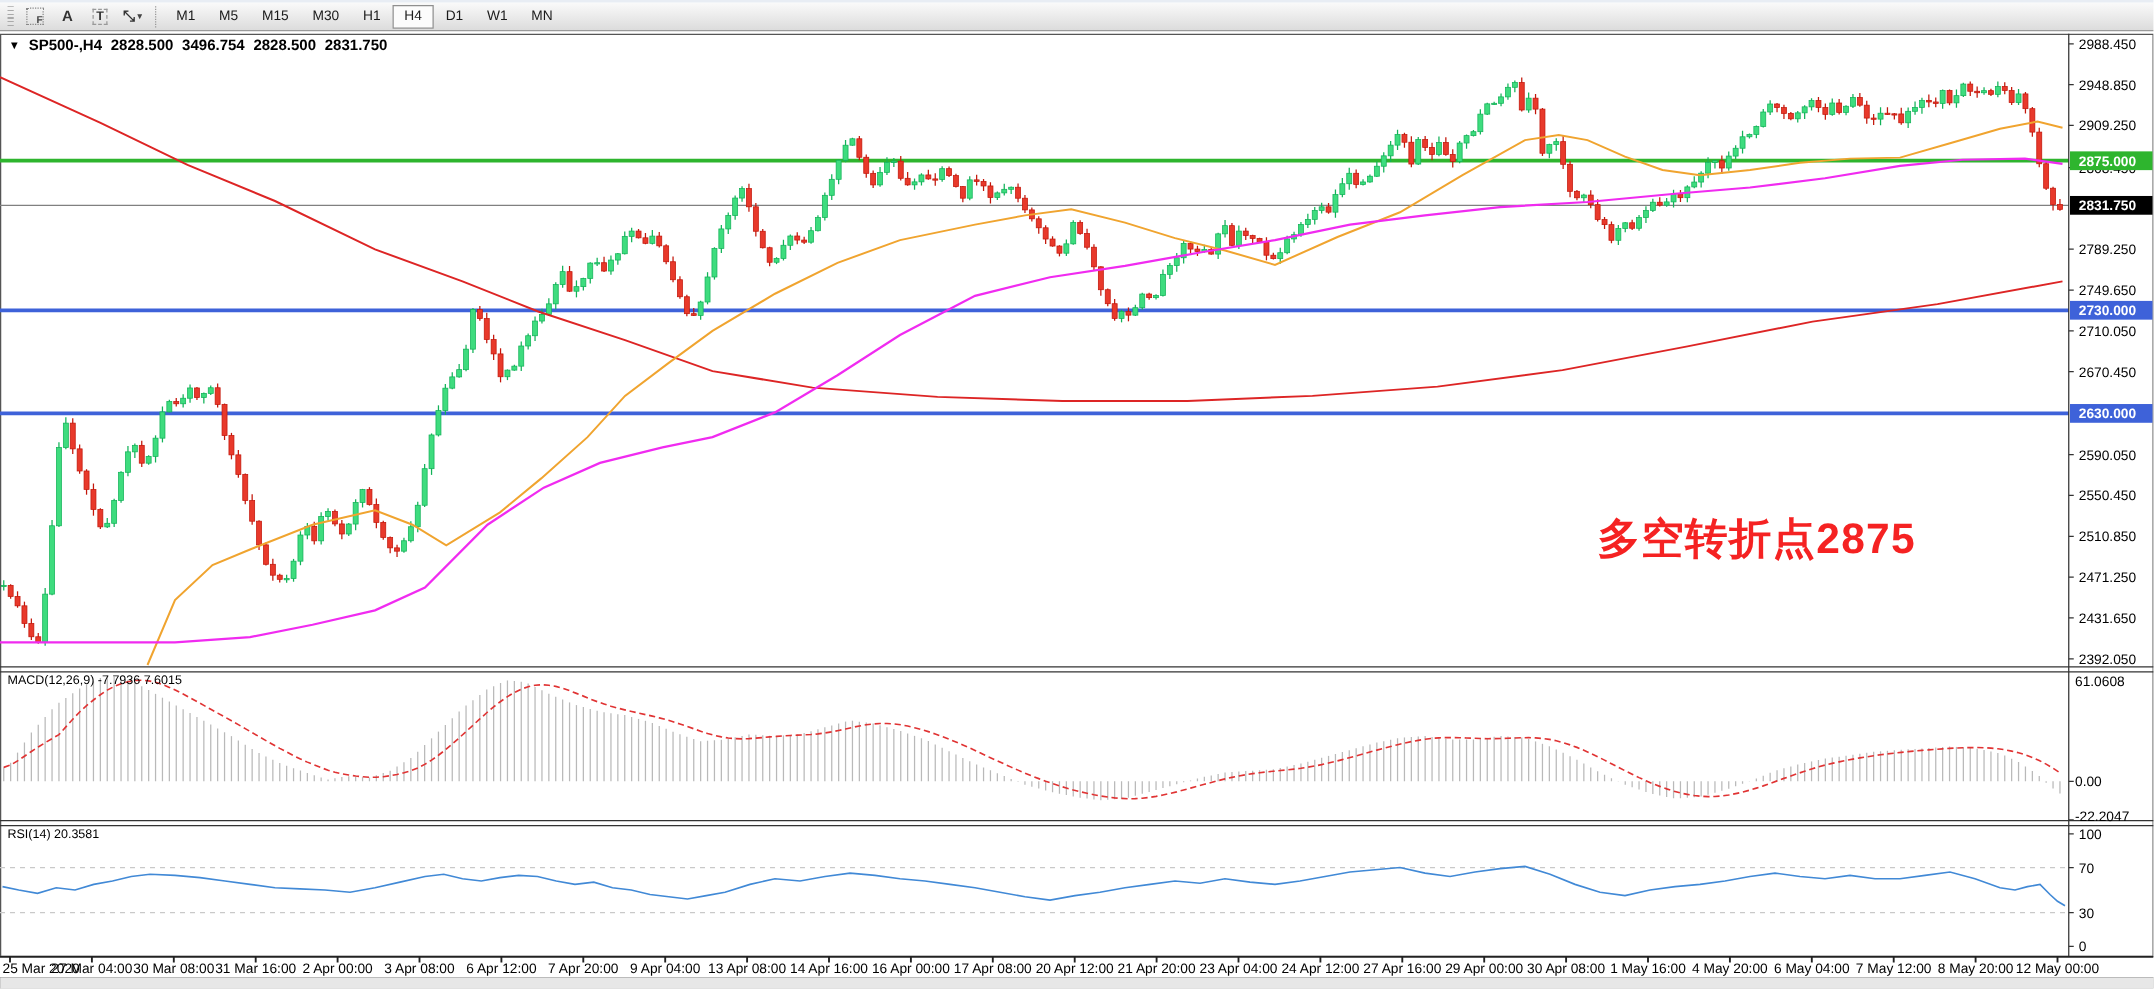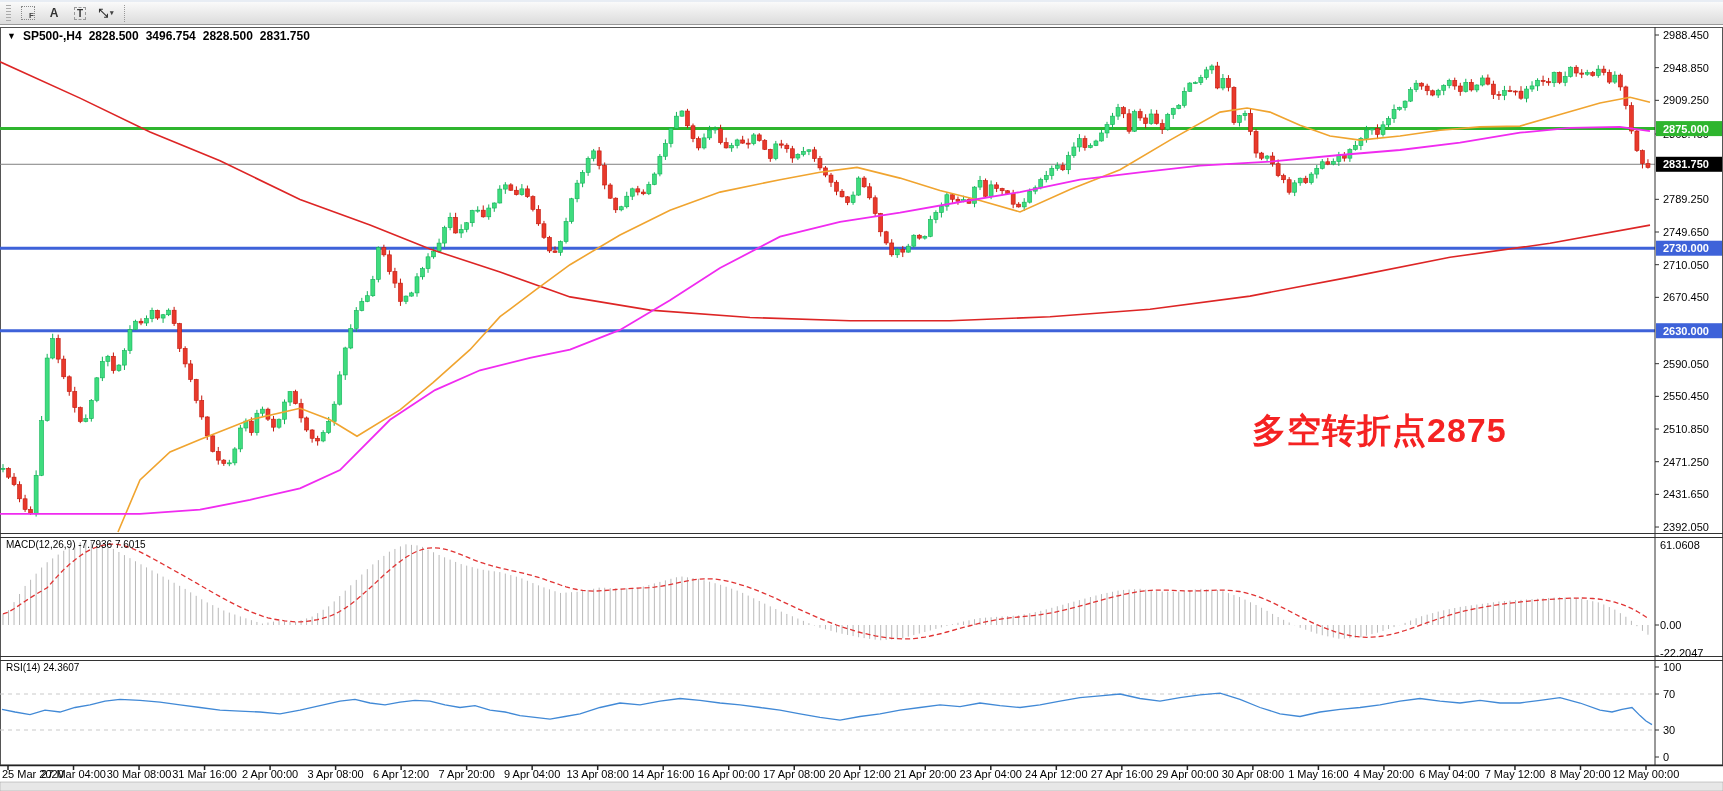--- a/index.html
+++ b/index.html
@@ -49,35 +49,46 @@
       <span>A</span>
     </div>
     <div class="tool-btn">
       <span class="tbox">T</span>
     </div>
     <div class="tool-btn">
       <span>⤡</span>
       <span class="caret">▾</span>
     </div>
     <div class="sep"></div>
+    <div id="tf-group" style="display:flex;gap:1px;">
+        <div class="tf-btn">M1</div>
+        <div class="tf-btn">M5</div>
+        <div class="tf-btn">M15</div>
+        <div class="tf-btn">M30</div>
+        <div class="tf-btn">H1</div>
+        <div class="tf-btn active">H4</div>
+        <div class="tf-btn">D1</div>
+        <div class="tf-btn">W1</div>
+        <div class="tf-btn">MN</div>
+      </div>
   </div>
 
   <div class="chart-header">
     <span class="dd">▼</span>
     <span>SP500-,H4</span>
     <span>2828.500</span>
     <span>3496.754</span>
     <span>2828.500</span>
     <span>2831.750</span>
   </div>
 
   <div class="panel-label macd-label">MACD(12,26,9) -7.7936 7.6015</div>
-  <div class="panel-label rsi-label">RSI(14) 24.3607</div>
+  <div class="panel-label rsi-label">RSI(14) 20.3581</div>
 
-  <div class="annotation" id="annotation" style="color: rgb(245, 34, 34);">多空转折点2875</div>
+  <div class="annotation" id="annotation" style="color: rgb(245, 34, 34); margin-left: 26px;">多空转折点2875</div>
 
   <svg id="chart" width="1723" height="766">
       <rect x="0.5" y="2.5" width="1722" height="737.5" fill="#fff" stroke="#555" stroke-width="1"></rect>
       <line x1="0" y1="103.59624999999984" x2="1655" y2="103.59624999999984" stroke="#2eb52e" stroke-width="3"></line>
       <line x1="0" y1="139.27749999999983" x2="1655" y2="139.27749999999983" stroke="#808080" stroke-width="1"></line>
       <line x1="0" y1="223.22124999999983" x2="1655" y2="223.22124999999983" stroke="#3e62d9" stroke-width="3"></line>
       <line x1="0" y1="305.7212499999998" x2="1655" y2="305.7212499999998" stroke="#3e62d9" stroke-width="3"></line>
       <g>
         <line x1="3" y1="439.1090042555022" x2="3" y2="447.3039344786012" stroke="#12b258" stroke-width="1"></line>
         <rect x="1" y="443.29590704115606" width="4" height="1" fill="#3edc7e" stroke="#12b258" stroke-width="0.6"></rect>

